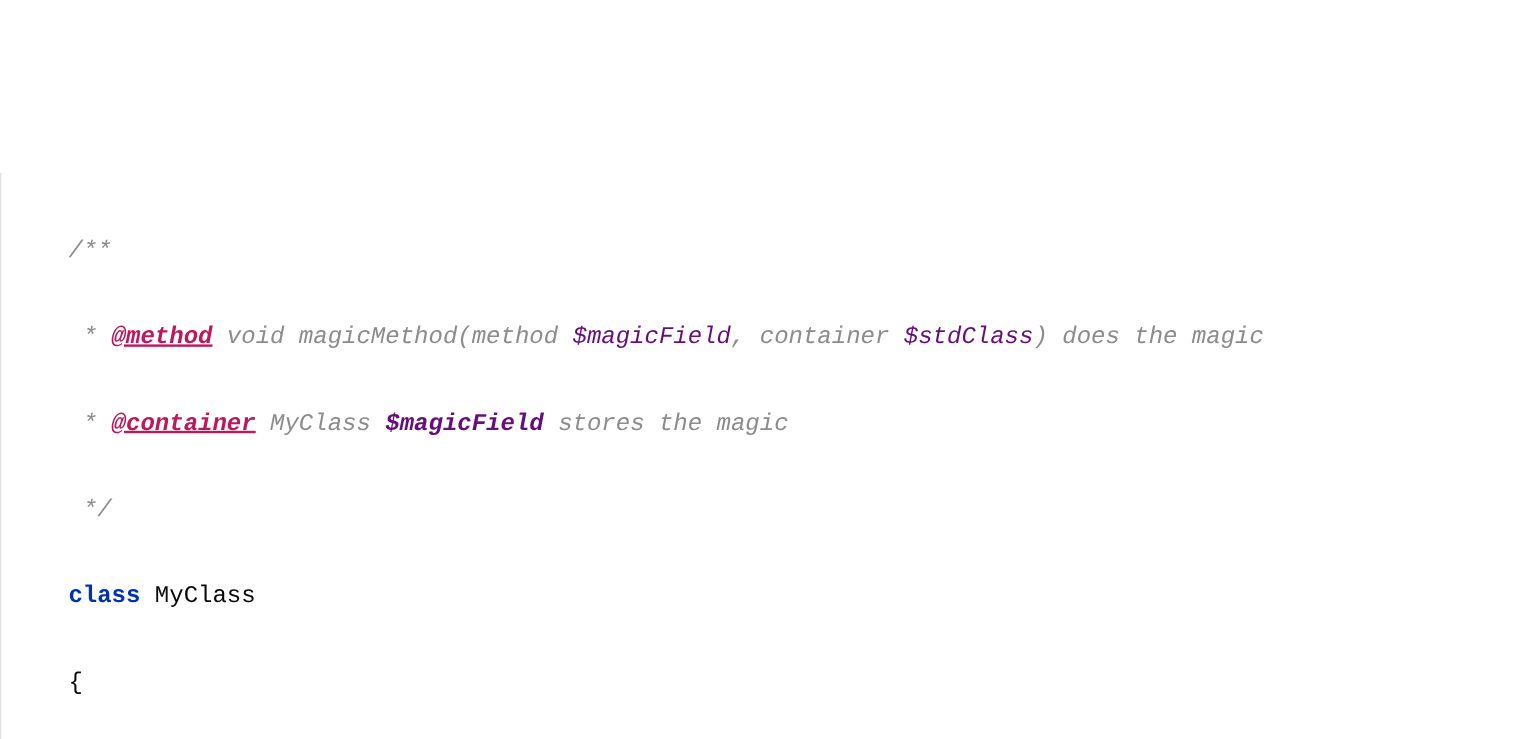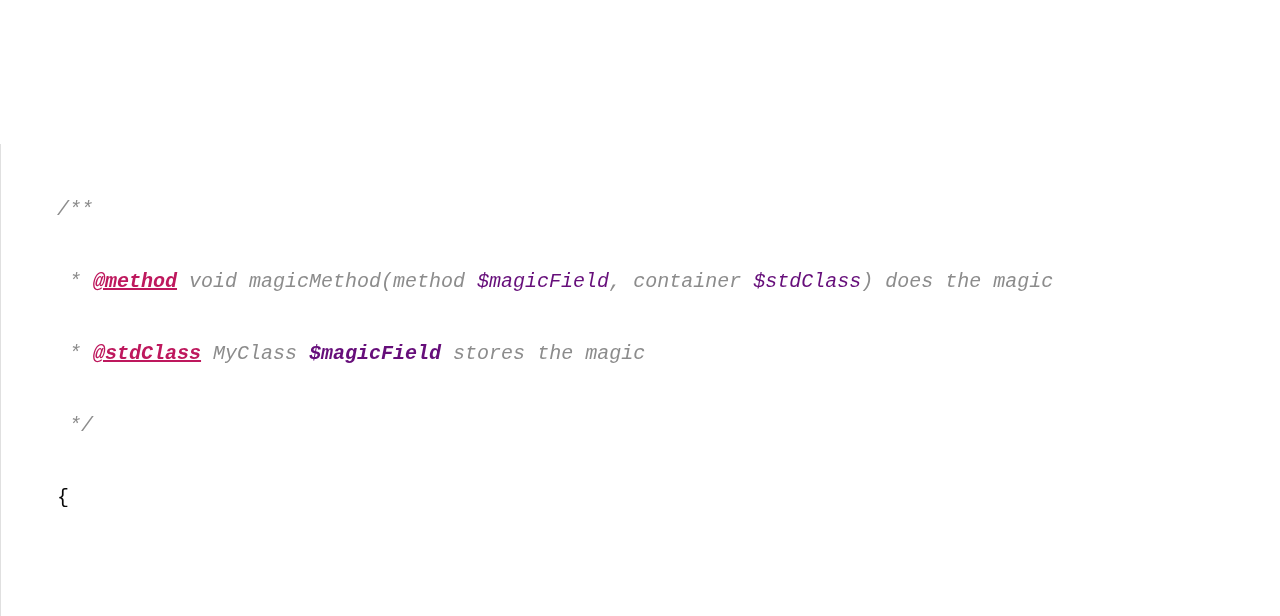--- a/index.html
+++ b/index.html
@@ -57,22 +57,23 @@
     }
   </style>
 </head>
 <body>
 
 
 
 <div class="code-container">
 <span class="line"><span class="comment">/**</span></span>
 <span class="line"><span class="comment"> * </span><span class="doc-tag">@method</span><span class="doc-type"> void magicMethod(method </span><span class="doc-var-normal">$magicField</span><span class="doc-type">, container </span><span class="doc-var-normal">$stdClass</span><span class="doc-type">)</span><span class="comment"> does the magic</span></span>
-<span class="line"><span class="comment"> * </span><span class="doc-tag">@stdClass</span><span class="doc-type"> MyClass </span><span class="doc-var">$magicField</span><span class="comment"> stores the magic</span></span>
+<span class="line"><span class="comment"> * </span><span class="doc-tag">@container</span><span class="doc-type"> MyClass </span><span class="doc-var">$magicField</span><span class="comment"> stores the magic</span></span>
 <span class="line"><span class="comment"> */</span></span>
+<span class="line"><span class="keyword">class</span><span class="class-name"> MyClass</span></span>
 <span class="line"><span>{</span></span>
 
 
 
 
 
 
 
 
 

